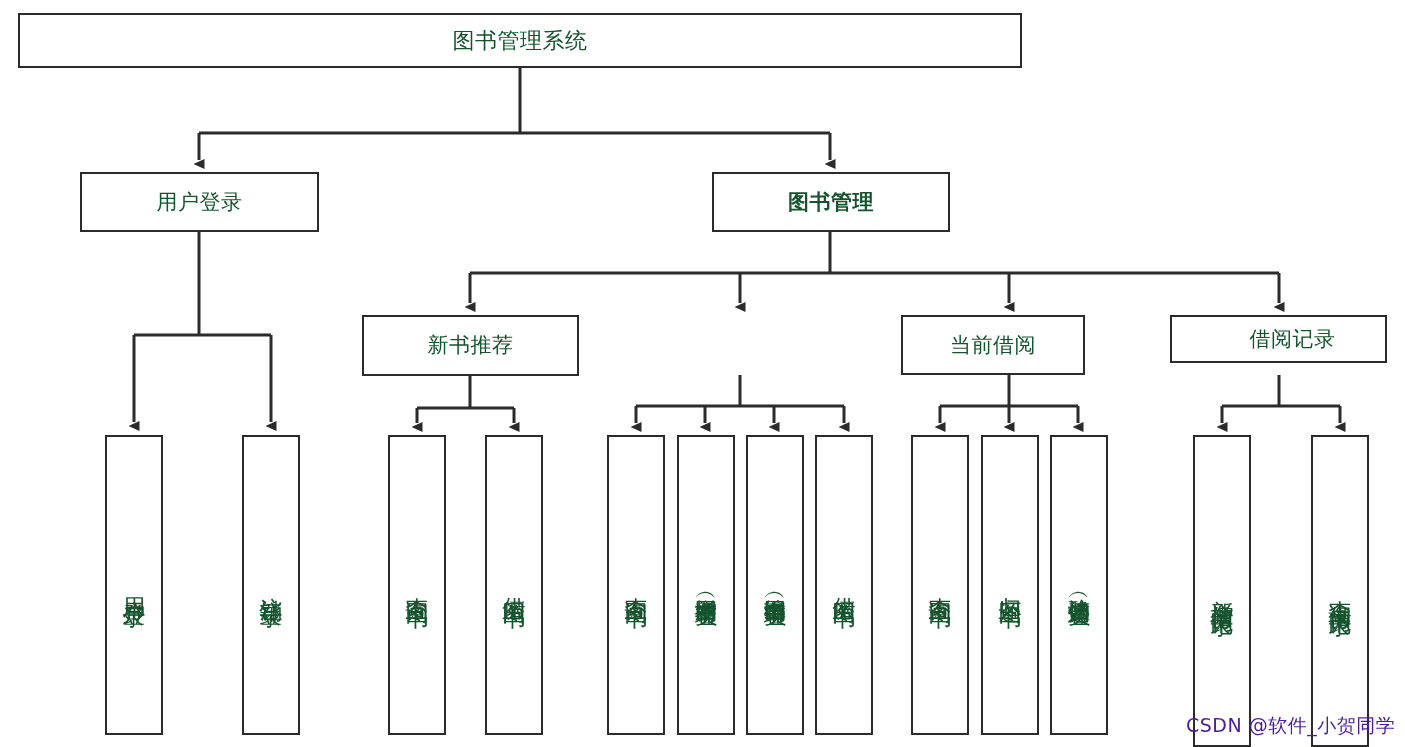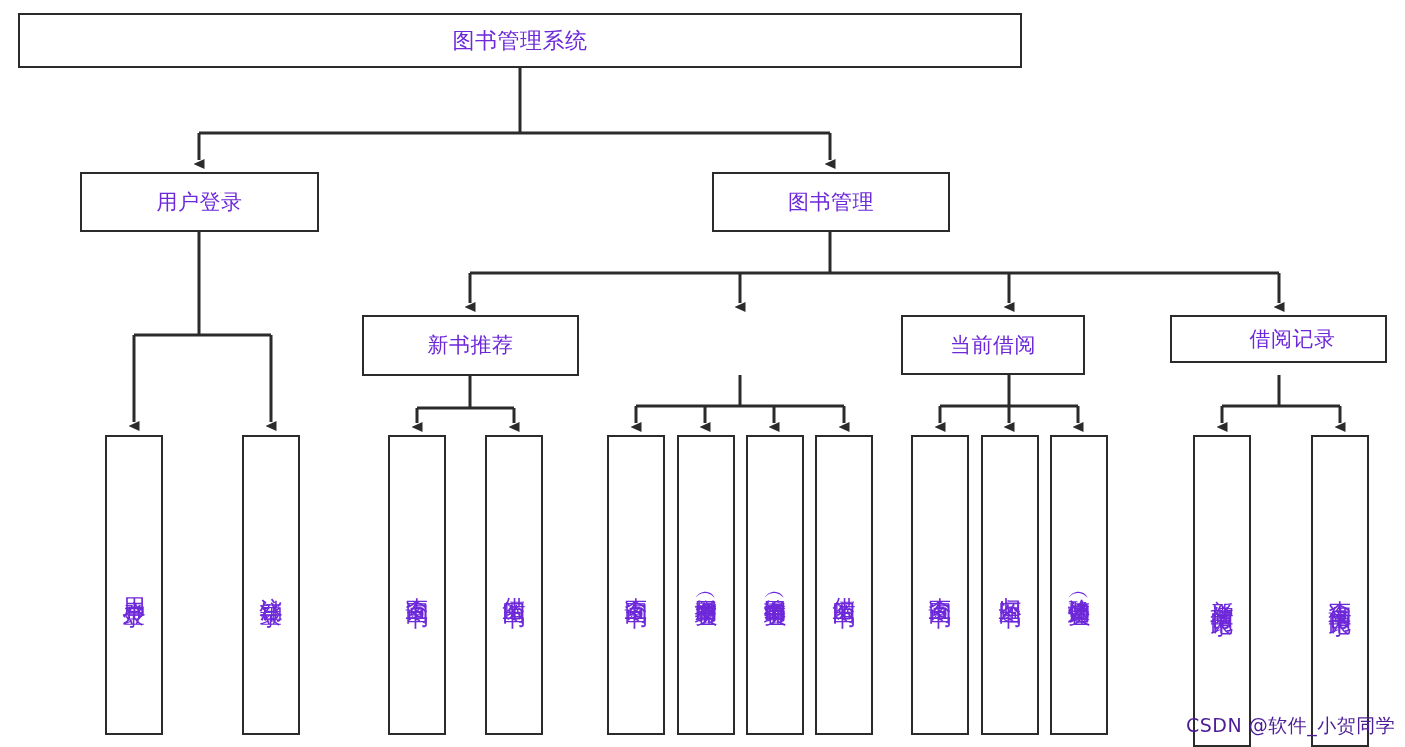--- a/index.html
+++ b/index.html
@@ -26,21 +26,21 @@
     pointer-events: none;
   }
   .node {
     position: absolute;
     box-sizing: border-box;
     background: #ffffff;
     border: 2px solid #2b2b2b;
     display: flex;
     align-items: center;
     justify-content: center;
-    color: #6d28d9;
+    color: #14532d;
   }
   .node .label {
     display: block;
     text-align: center;
     line-height: 1.08;
     letter-spacing: 0.5px;
   }
   .node.horiz .label {
     font-size: 21px;
   }
@@ -129,21 +129,21 @@
     </g>
   </svg>
 
   <div class="node root horiz" style="left:18px; top:13px; width:1004px; height:55px;">
     <span class="label">图书管理系统</span>
   </div>
 
   <div class="node horiz" style="left:80px; top:172px; width:239px; height:60px;">
     <span class="label">用户登录</span>
   </div>
-  <div class="node horiz" style="left:712px; top:172px; width:238px; height:60px;">
+  <div class="node horiz" style="left:712px; top:172px; width:238px; height:60px;font-weight:bold;">
     <span class="label">图书管理</span>
   </div>
 
   <div class="node horiz" style="left:362px; top:315px; width:217px; height:61px;">
     <span class="label">新书推荐</span>
   </div>
   <div class="node horiz" style="left:901px; top:315px; width:184px; height:60px;">
     <span class="label">当前借阅</span>
   </div>
   <div class="node horiz" style="left:1170px; top:315px; width:217px; height:48px;padding-left:28px;">

